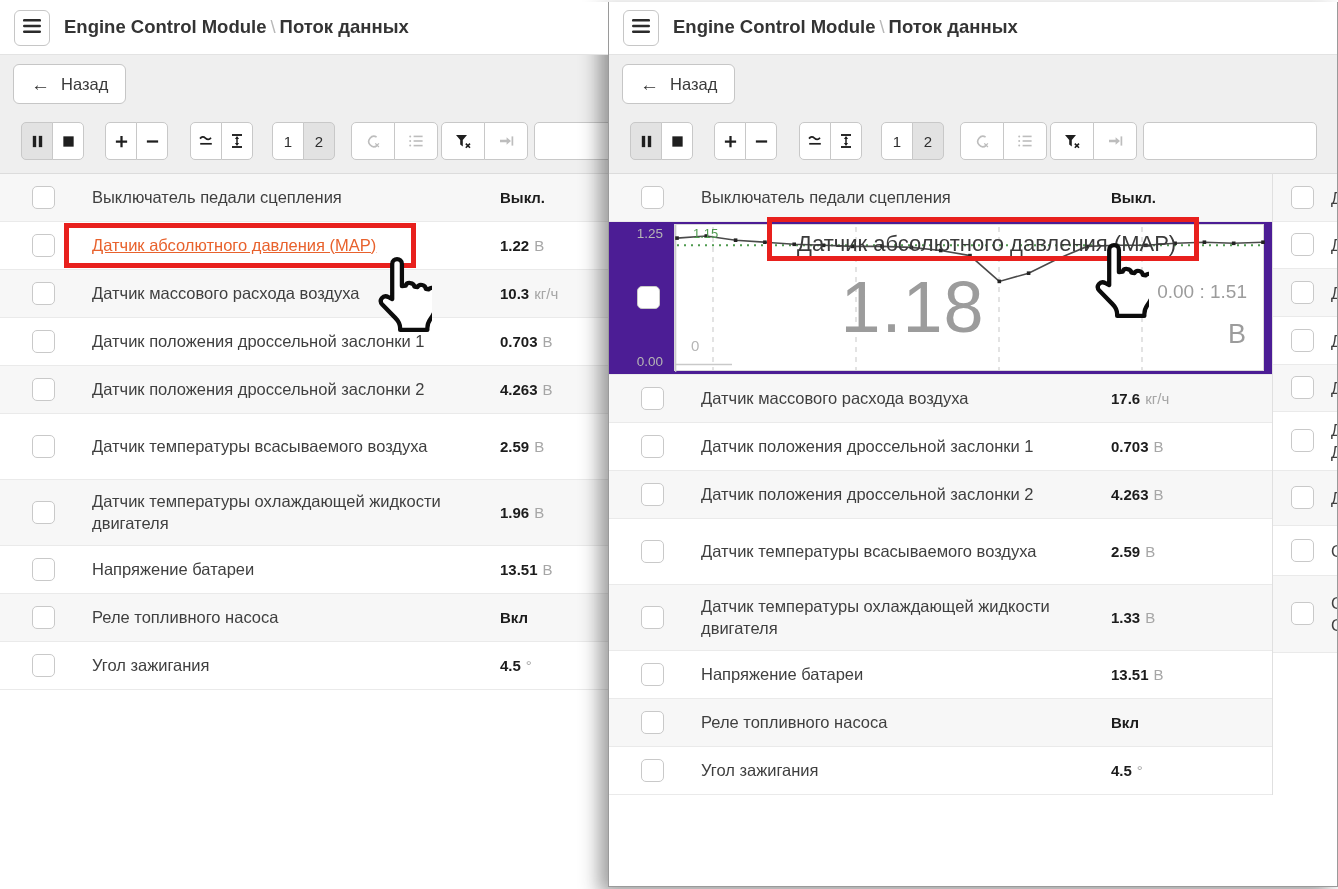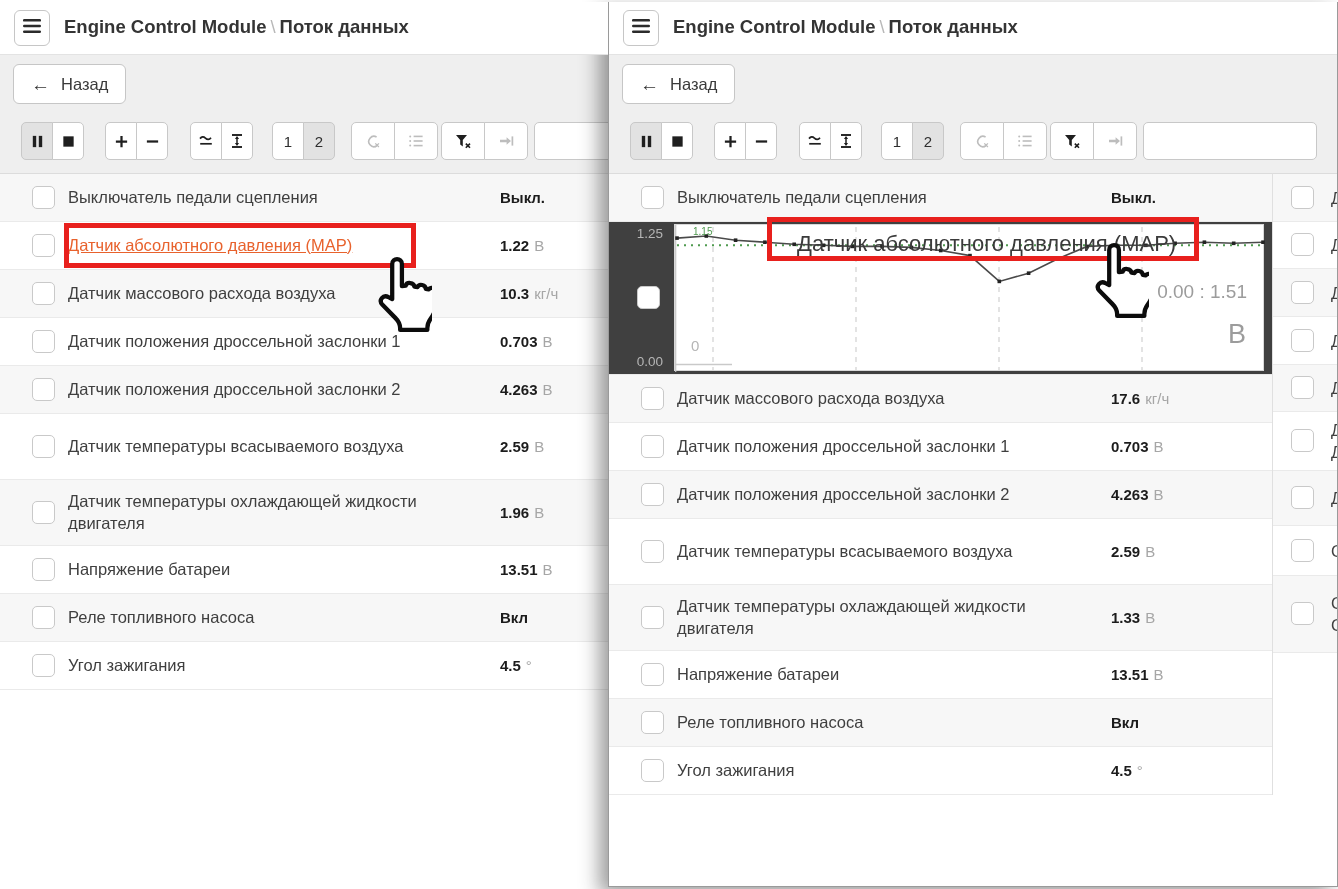--- a/index.html
+++ b/index.html
@@ -44,36 +44,36 @@
   
   .list{position:absolute;left:0;top:171px;border-top:1px solid #dcdcdc}
   .screen-left .list{right:0}
   .screen-right .main-list{width:664px;border-right:1px solid #e0e0e0;box-sizing:border-box}
   .row{position:relative;display:flex;align-items:center;min-height:48px;background:#fff;
        border-bottom:1px solid #eaeaea;box-sizing:border-box}
   .row.alt{background:#f7f7f7}
   .row.tall{min-height:66px}
   .cb{position:absolute;left:32px;top:50%;margin-top:-12px;width:23px;height:23px;
       border:1px solid #c9c9c9;border-radius:5px;background:#fff;box-sizing:border-box;cursor:pointer}
-  .lab{margin-left:68px;width:420px;font-size:16.5px;line-height:1.33;color:#3f3f3f;
+  .lab{margin-left:92px;width:420px;font-size:16.5px;line-height:1.33;color:#3f3f3f;
        padding:10px 0;cursor:pointer}
   .lab.link{color:#e8622d;text-decoration:underline}
   .val{position:absolute;left:500px;font-size:15px;font-weight:700;color:#1c1c1c;white-space:nowrap}
   .screen-right .val{left:502px}
   .val .unit{font-weight:400;color:#a6a6a6;margin-left:5px}
   
-  .chart-row{height:153px;background:#404040}
+  .chart-row{height:153px;background:#4c1d95}
   .chart-row .cb{left:28px}
   .ylab{position:absolute;left:0;width:54px;text-align:right;font-size:13.5px;color:#b5b5b5}
   .ylab.max{top:4px}
   .ylab.min{bottom:5px}
   .chartbox{position:absolute;left:65px;top:2px;width:590px;height:147px;border:1px solid #d9d9d9;
             box-sizing:border-box;background:#fff;cursor:pointer}
   .chartbox svg.plot{position:absolute;left:0;top:0}
-  .ref-lab{position:absolute;left:18px;top:1px;font-size:10px;color:#4f9a4f;z-index:2}
+  .ref-lab{position:absolute;left:18px;top:1px;font-size:13px;color:#4f9a4f;z-index:2}
   .zero-lab{position:absolute;left:16px;top:112px;font-size:15px;color:#b5b5b5;z-index:2}
   .big-val{position:absolute;left:150px;top:46px;width:175px;text-align:center;font-size:72px;
            color:#9c9c9c;line-height:1;letter-spacing:1px;z-index:1}
   .range-lab{position:absolute;right:16px;top:56px;font-size:19px;color:#9c9c9c;z-index:1}
   .unit-lab{position:absolute;right:17px;top:94px;font-size:27px;color:#9c9c9c;z-index:1}
   .chart-title{position:absolute;left:53%;top:6px;transform:translateX(-50%);font-size:22px;
                color:#3b3b3b;white-space:nowrap;z-index:3}
   
   .sliver{position:absolute;left:664px;top:171px;right:0;border-top:1px solid #dcdcdc}
   .srow{position:relative;display:flex;align-items:center;background:#fff;
@@ -433,20 +433,21 @@
               <rect x="410.4" y="19.6" width="3.6" height="3.6" fill="#242424"></rect>
               <rect x="439.7" y="18.5" width="3.6" height="3.6" fill="#242424"></rect>
               <rect x="469.0" y="18.5" width="3.6" height="3.6" fill="#242424"></rect>
               <rect x="498.3" y="16.5" width="3.6" height="3.6" fill="#242424"></rect>
               <rect x="527.6" y="15.4" width="3.6" height="3.6" fill="#242424"></rect>
               <rect x="556.9" y="16.5" width="3.6" height="3.6" fill="#242424"></rect>
               <rect x="586.2" y="15.4" width="3.6" height="3.6" fill="#242424"></rect>
             </svg>
             <div class="ref-lab">1.15</div>
             <div class="zero-lab">0</div>
+            <div class="big-val">1.18</div>
             <div class="range-lab">0.00 : 1.51</div>
             <div class="unit-lab">В</div>
             <div class="chart-title">Датчик абсолютного давления (MAP)</div>
           </div>
         </div>
         <div class="row alt">
           <div class="cb"></div>
           <span class="lab">Датчик массового расхода воздуха</span>
           <span class="val"><span>17.6</span><span class="unit">кг/ч</span></span>
         </div>

